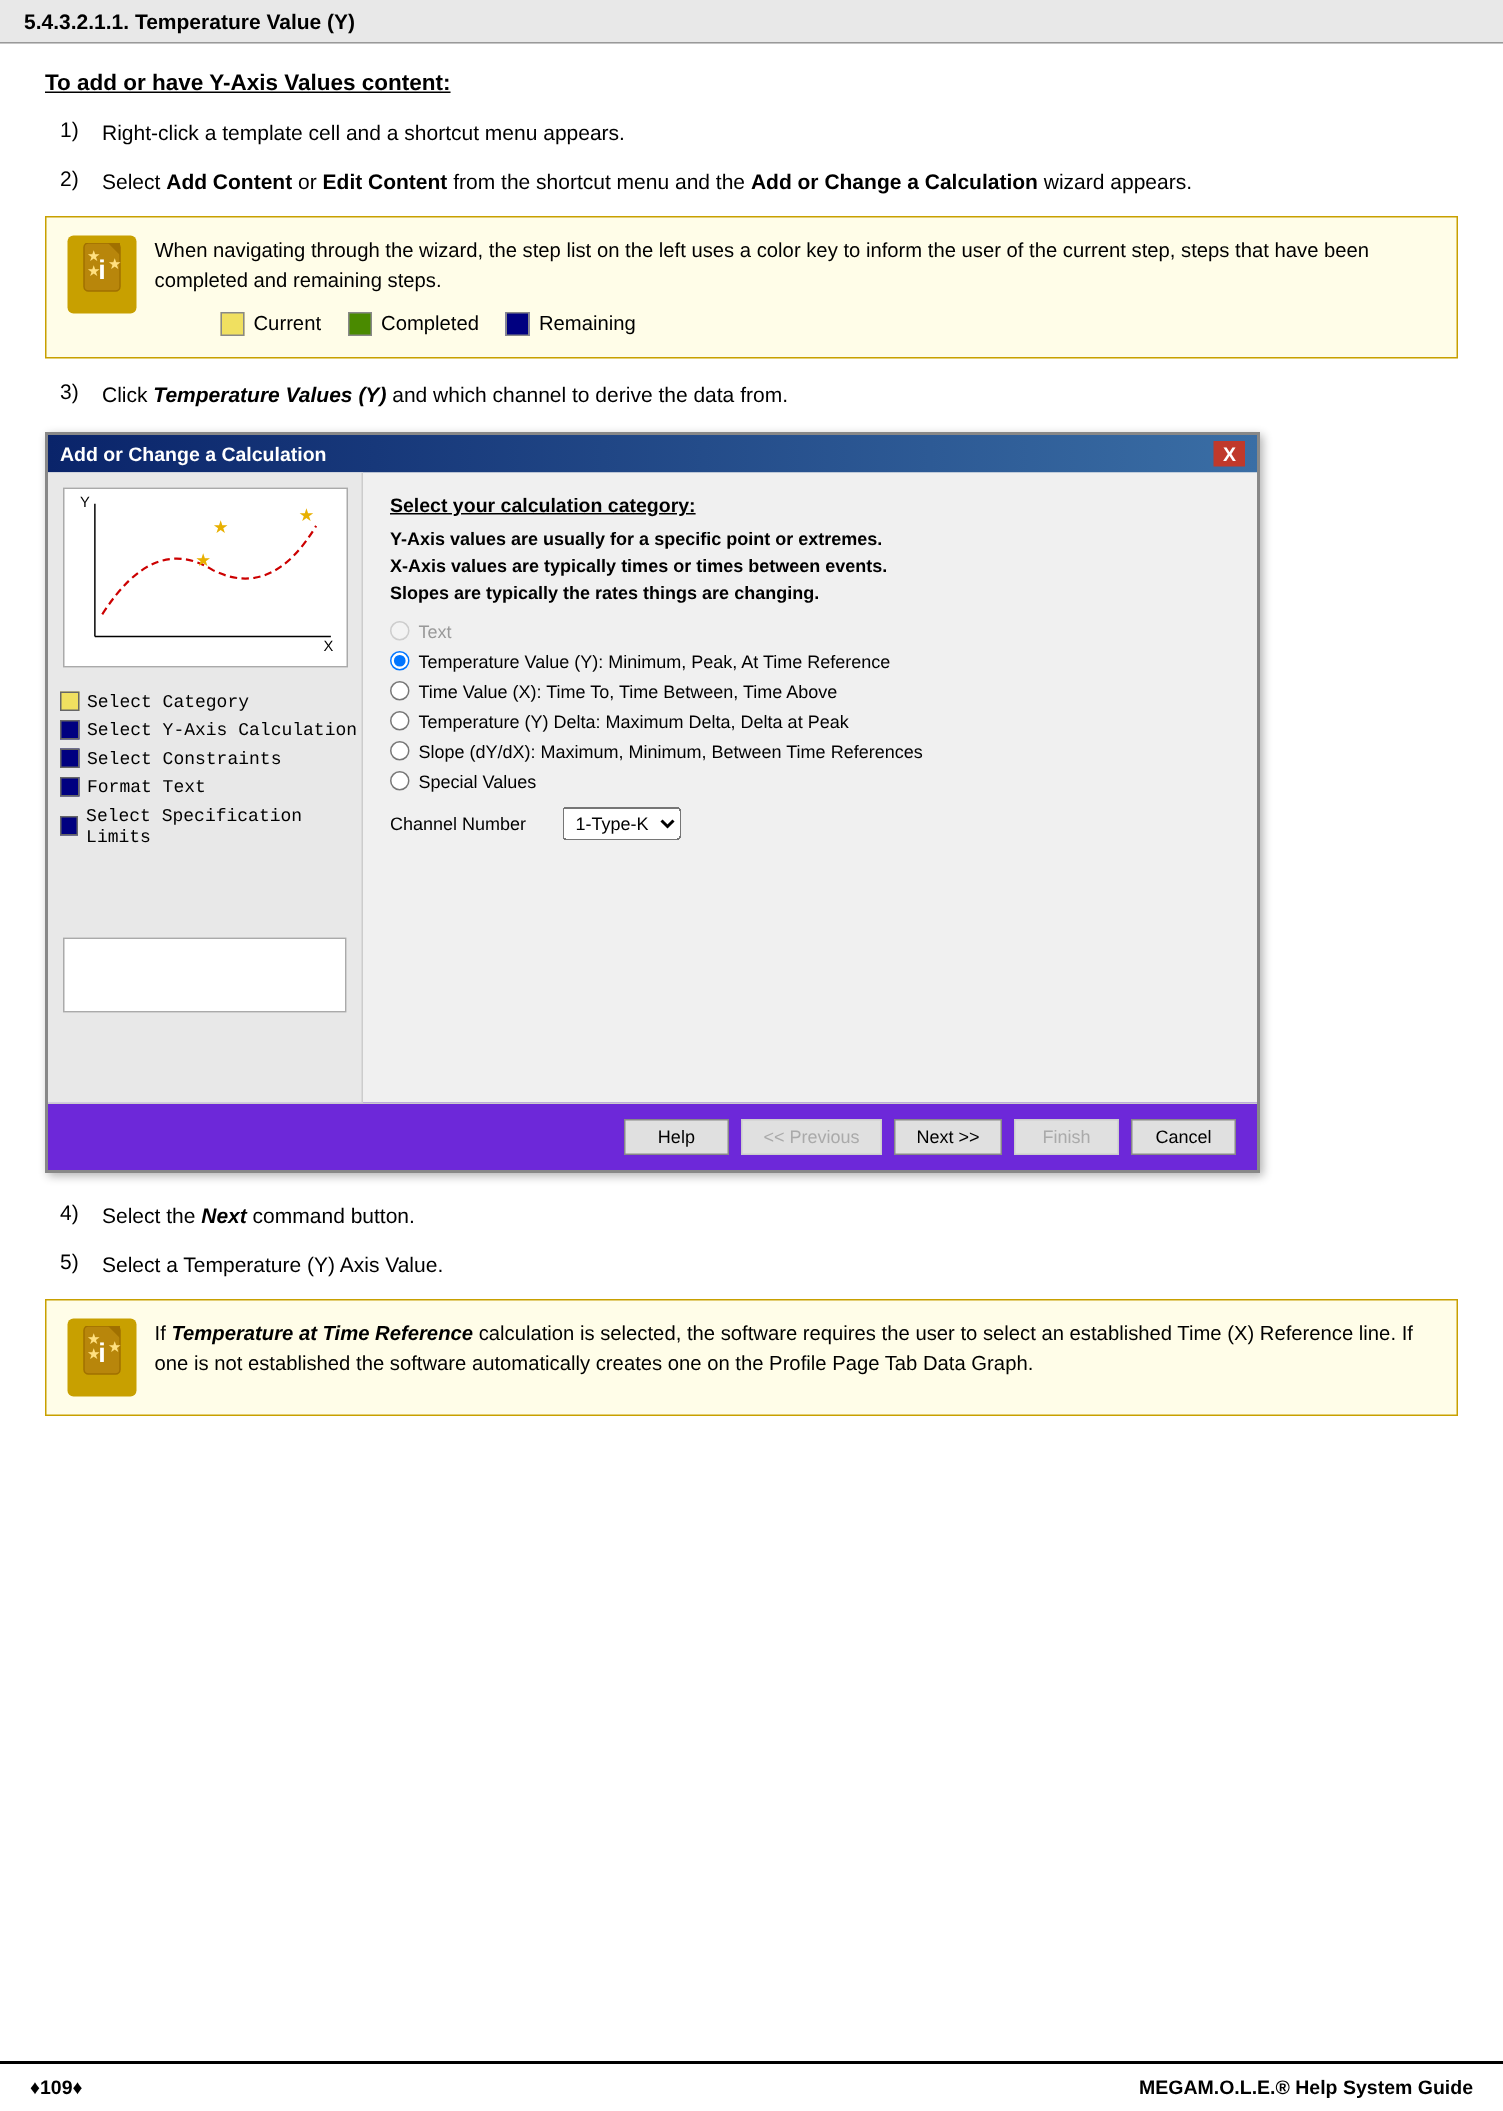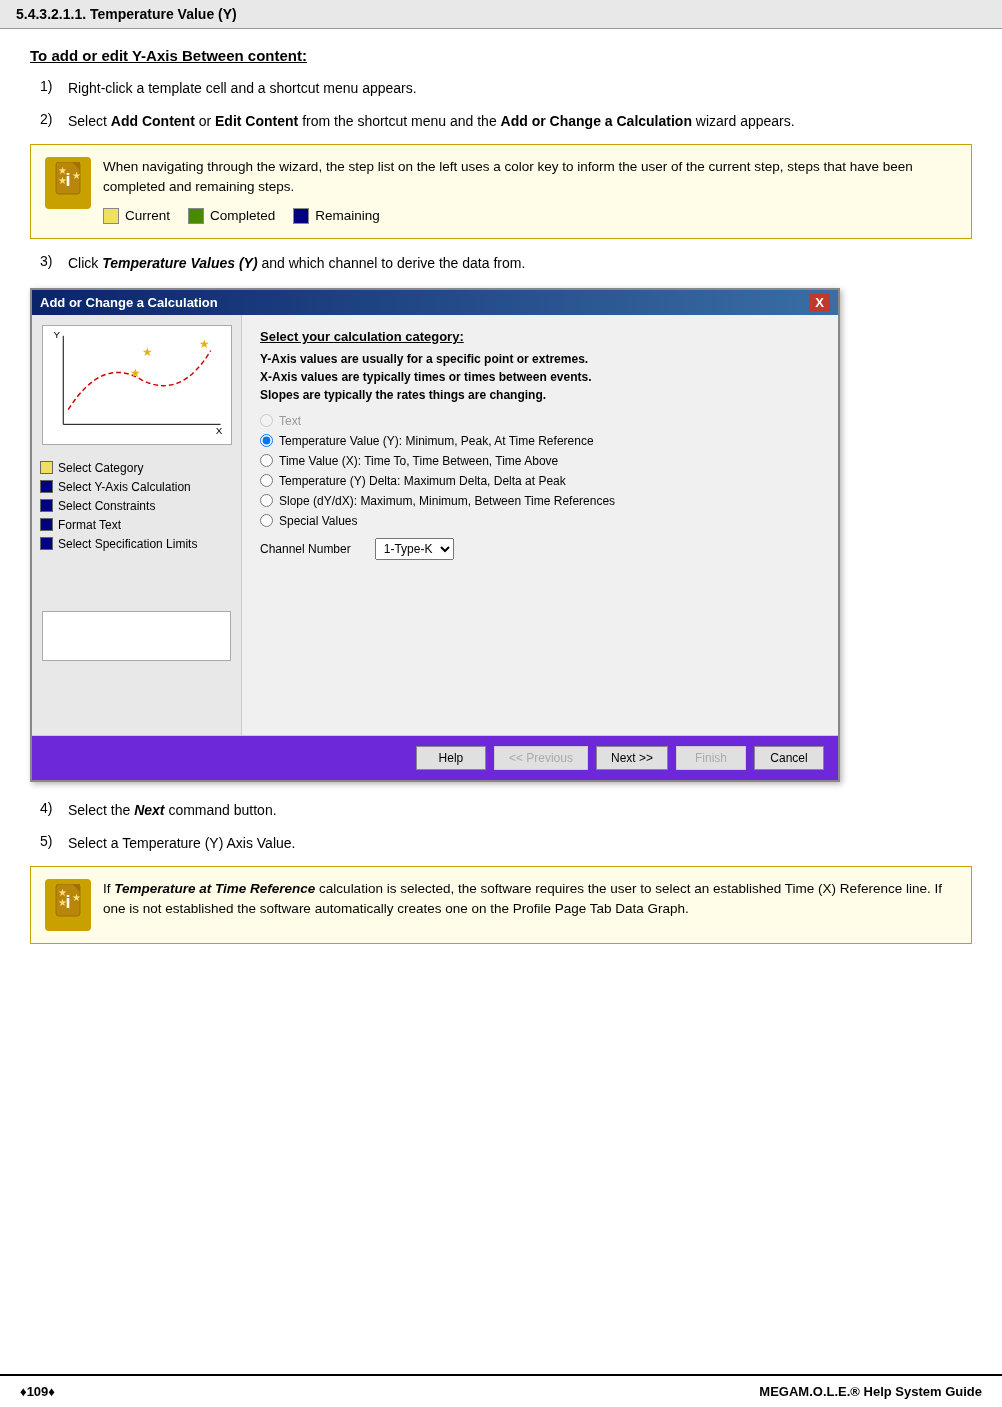--- a/index.html
+++ b/index.html
@@ -67,20 +67,21 @@
     .note-content {
       font-size: 13.5px;
       line-height: 1.5;
     }
     .color-legend {
       display: flex;
       align-items: center;
       gap: 18px;
       margin-top: 8px;
       font-size: 13.5px;
+      margin-left: 44px;
     }
     .legend-item {
       display: flex;
       align-items: center;
       gap: 6px;
     }
     .legend-swatch {
       width: 16px;
       height: 16px;
       border: 1px solid #888;
@@ -133,20 +134,21 @@
       background: #fff;
       border: 1px solid #aaa;
       margin: 10px auto;
       display: block;
       position: relative;
       overflow: hidden;
     }
     .step-list {
       padding: 6px 0 0 8px;
       font-size: 12px;
+      font-family: Liberation Mono, monospace;
     }
     .step-list-item {
       display: flex;
       align-items: center;
       gap: 5px;
       margin-bottom: 5px;
       font-size: 12px;
     }
     .step-swatch {
       width: 13px;
@@ -231,21 +233,21 @@
     }
   </style>
 </head>
 <body>
 
 <div class="page-header">
   <span>5.4.3.2.1.1. Temperature Value (Y)</span>
 </div>
 
 <div class="content">
-  <div class="section-title">To add or edit Y-Axis Between content:</div>
+  <div class="section-title">To add or have Y-Axis Values content:</div>
 
   <div class="step">
     <span class="step-num">1)</span>
     <span class="step-text">Right-click a template cell and a shortcut menu appears.</span>
   </div>
 
   <div class="step">
     <span class="step-num">2)</span>
     <span class="step-text">Select <b>Add Content</b> or <b>Edit Content</b> from the shortcut menu and the <b>Add or Change a Calculation</b> wizard appears.</span>
   </div>

